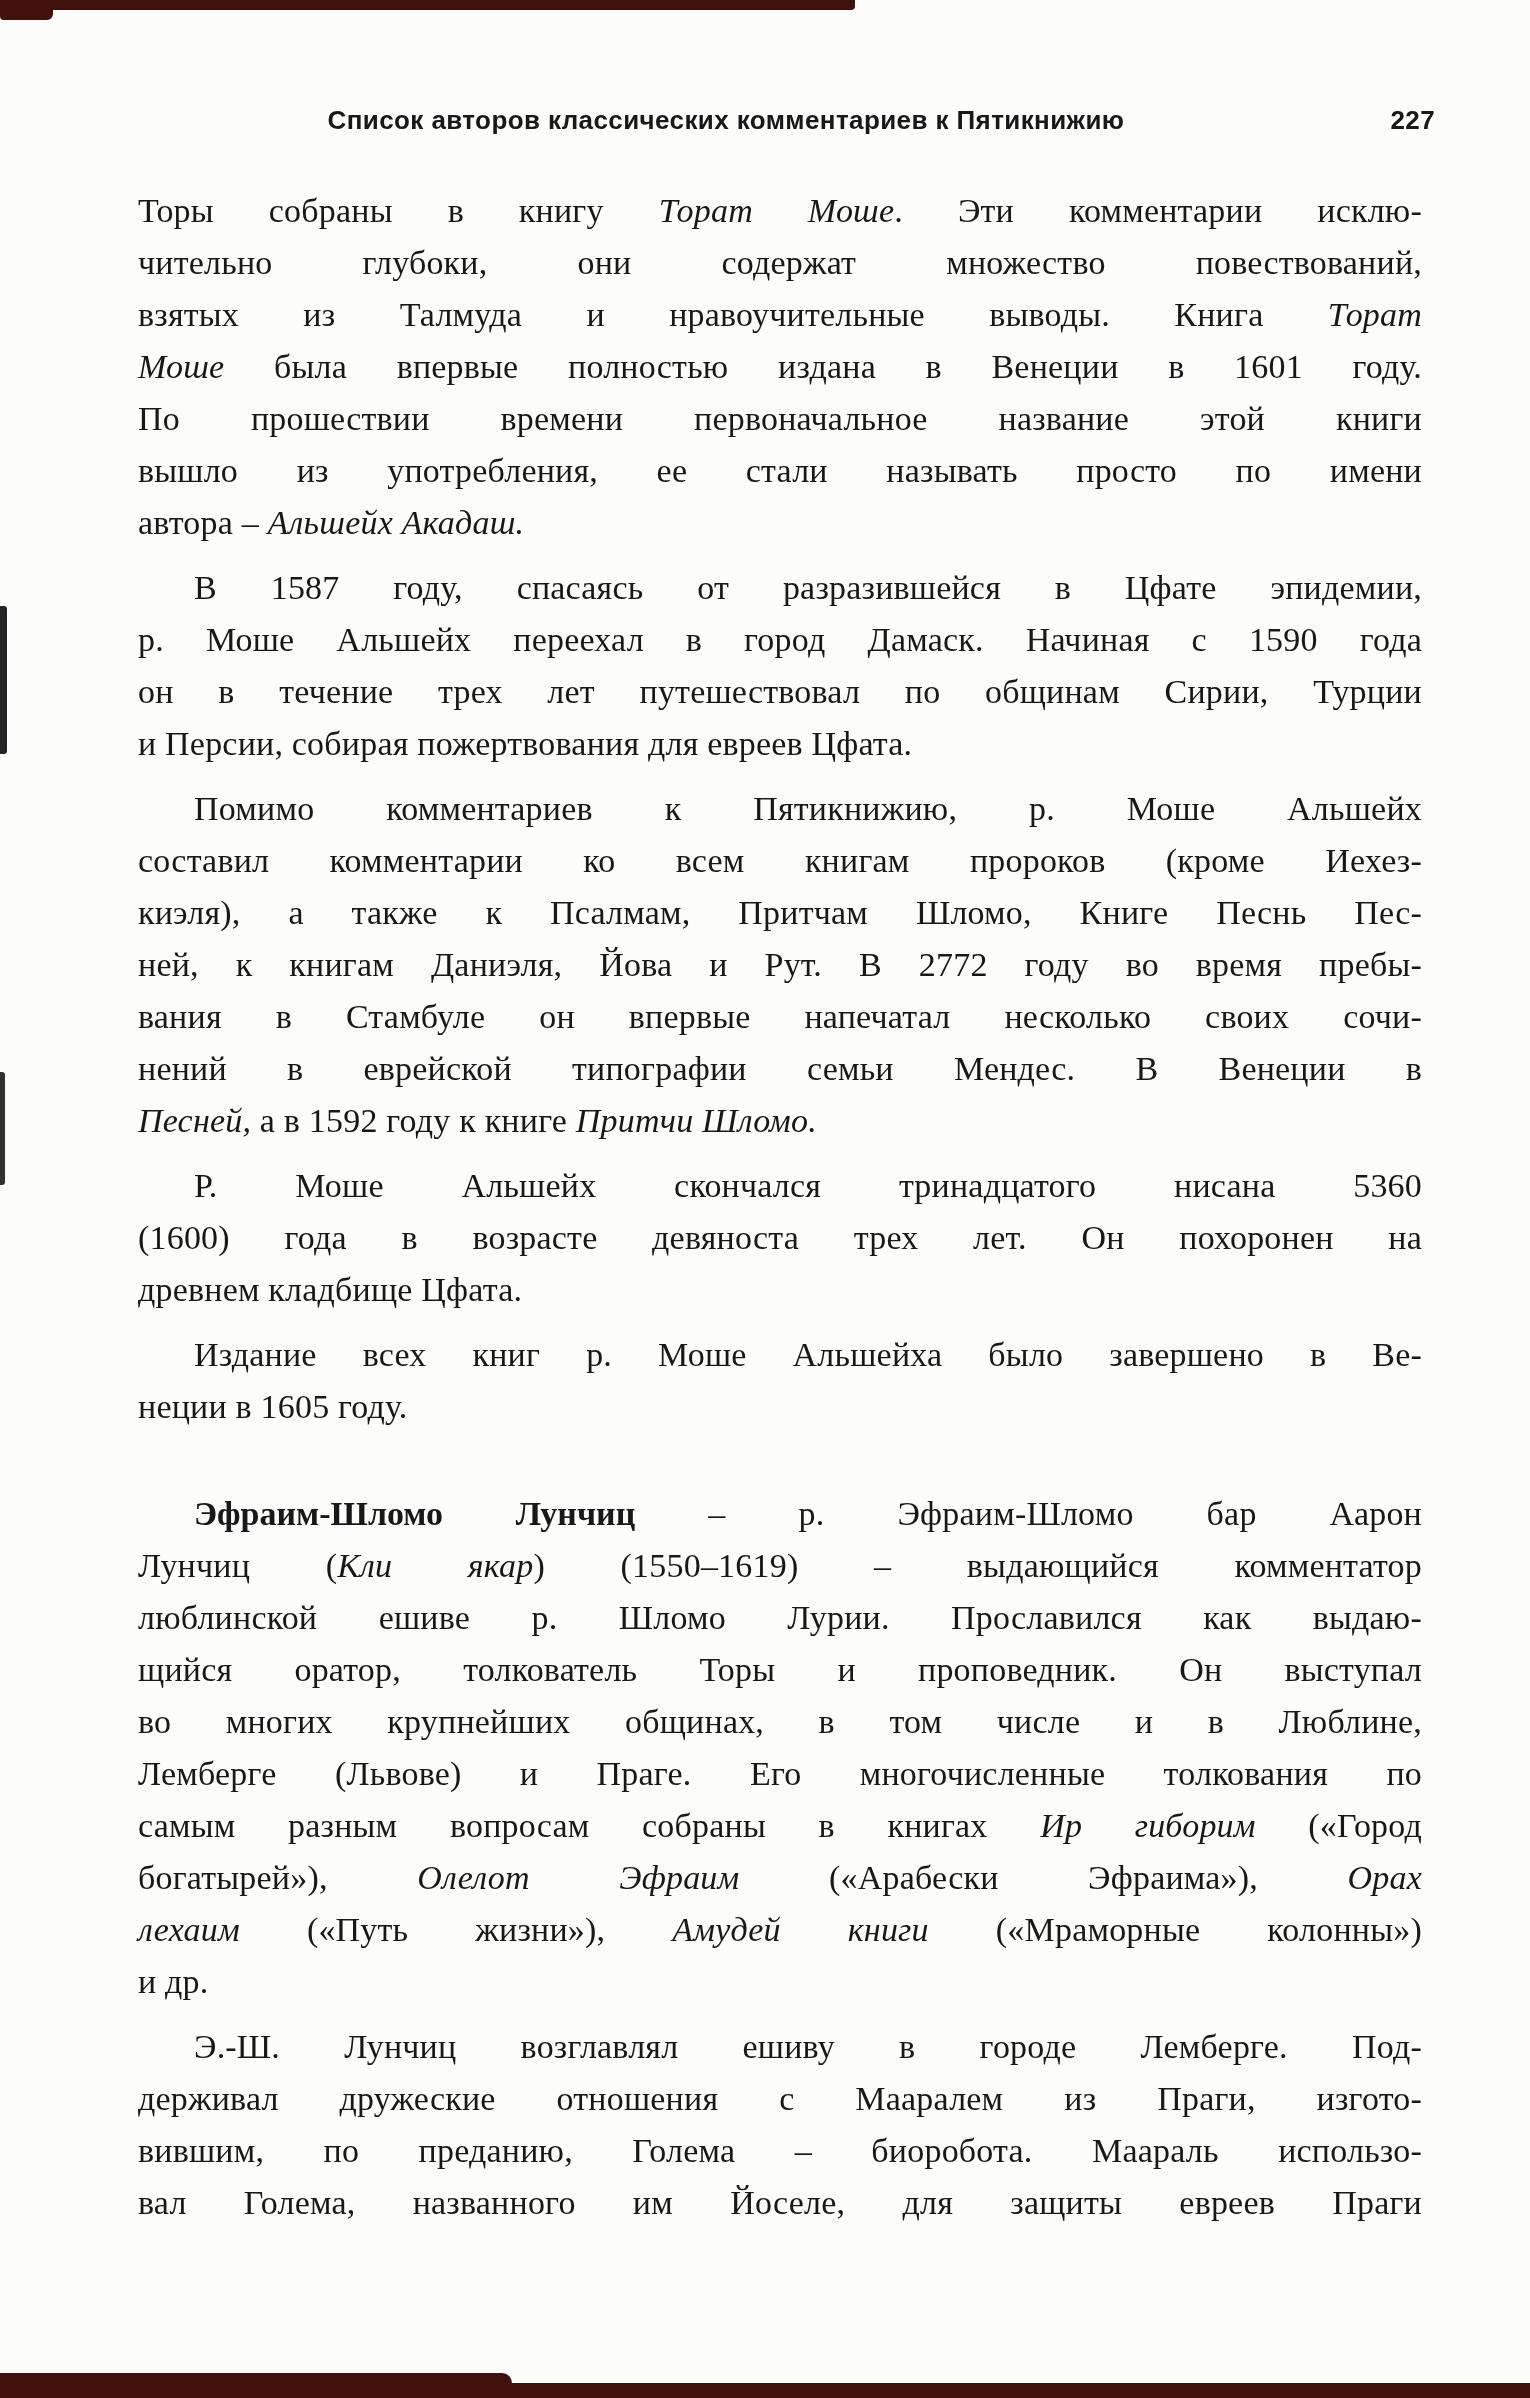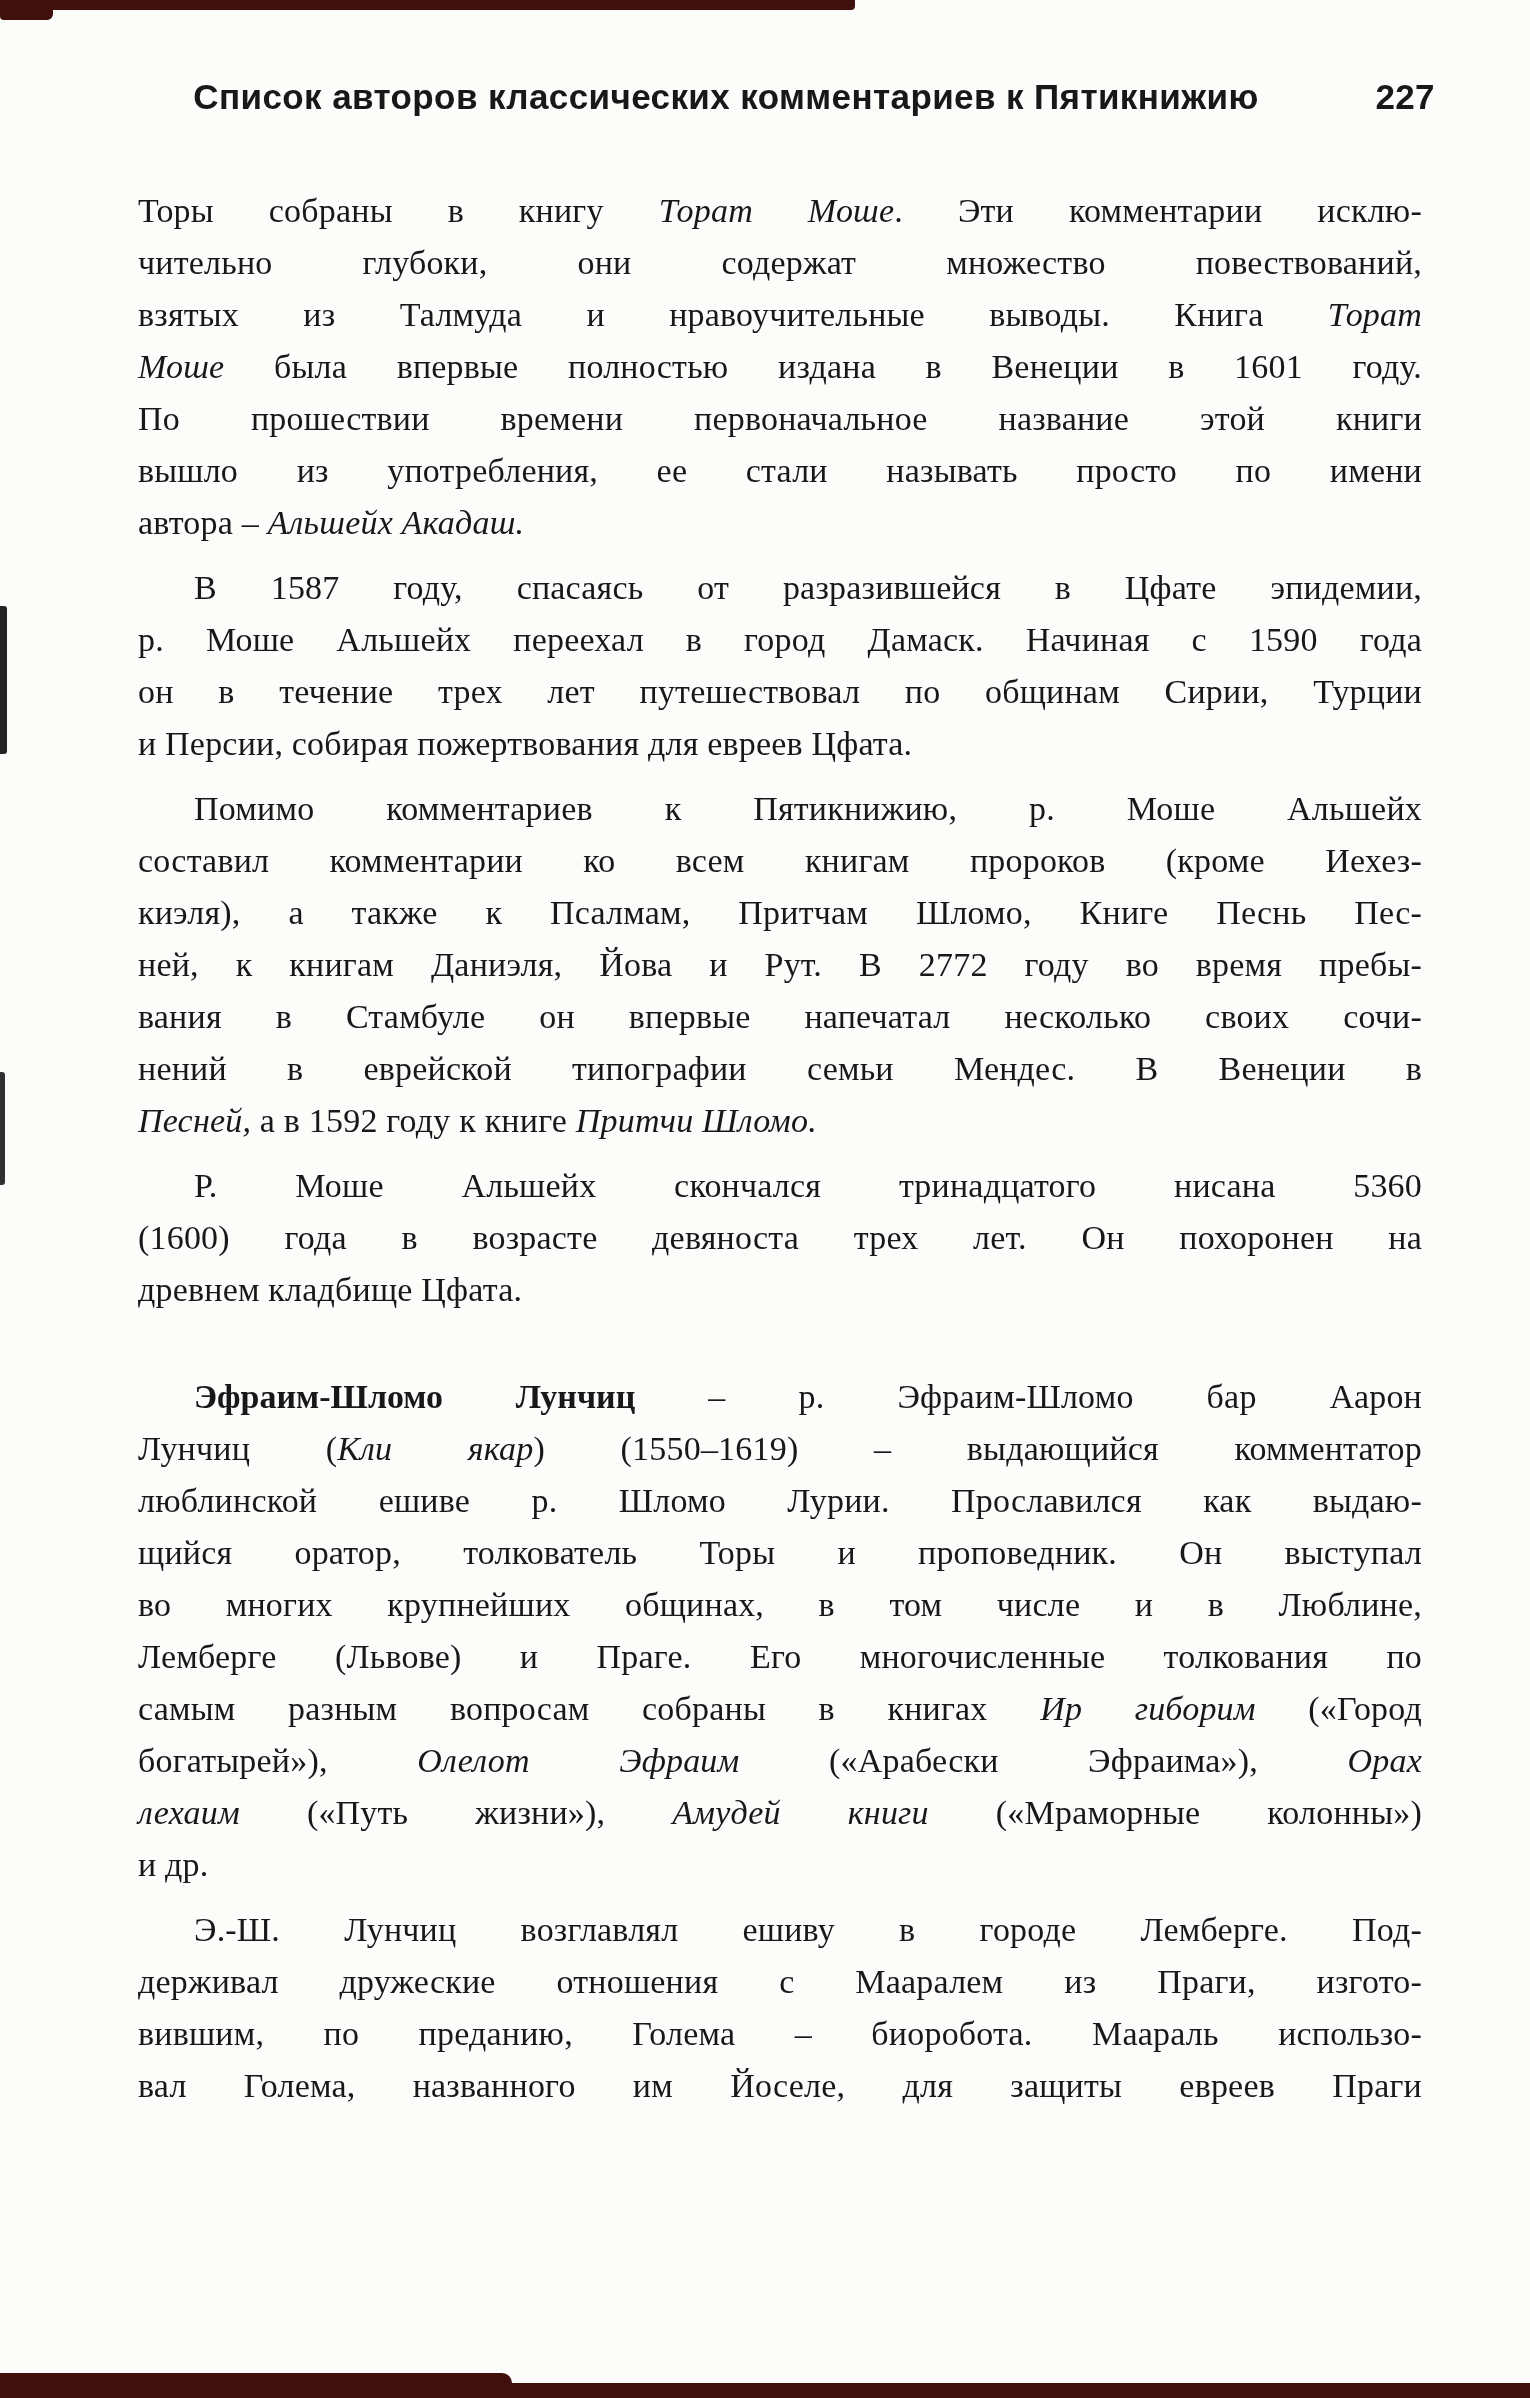--- a/index.html
+++ b/index.html
@@ -14,27 +14,27 @@
     color: var(--ink, #181818);
   }
   .content {
     position: absolute;
     left: 125px;
     width: 1310px;
     top: 0;
   }
   .running-head {
     position: absolute;
-    top: 77px;
+    top: 101px;
     left: 0;
     right: 0;
     height: 39px;
     font-family: "Liberation Sans", sans-serif;
     font-weight: bold;
-    font-size: 35px;
+    font-size: 26px;
     line-height: 39px;
     letter-spacing: 0.4px;
     white-space: nowrap;
   }
   .running-head .title {
     display: block;
     text-align: center;
     padding-right: 108px; 
   }
   .running-head .folio {
@@ -114,20 +114,24 @@
           <div class="line"><span class="r-n">ней, к книгам Даниэля, Йова и Рут. В 2772 году во время пребы-</span></div>
           <div class="line"><span class="r-n">вания в Стамбуле он впервые напечатал несколько своих сочи-</span></div>
           <div class="line"><span class="r-n">нений в еврейской типографии семьи Мендес. В Венеции в</span></div>
           <div class="line end"><span class="r-i">Песней,</span><span class="r-n"> а в 1592 году к книге </span><span class="r-i">Притчи Шломо.</span></div>
         </div>
         <div class="para">
           <div class="line ind"><span class="r-n">Р. Моше Альшейх скончался тринадцатого нисана 5360</span></div>
           <div class="line"><span class="r-n">(1600) года в возрасте девяноста трех лет. Он похоронен на</span></div>
           <div class="line end"><span class="r-n">древнем кладбище Цфата.</span></div>
         </div>
+        <div class="para">
+          <div class="line ind"><span class="r-n">Издание всех книг р. Моше Альшейха было завершено в Ве-</span></div>
+          <div class="line end"><span class="r-n">неции в 1605 году.</span></div>
+        </div>
         <div class="para gap">
           <div class="line ind"><span class="r-b">Эфраим-Шломо Лунчиц</span><span class="r-n"> – р. Эфраим-Шломо бар Аарон</span></div>
           <div class="line"><span class="r-n">Лунчиц (</span><span class="r-i">Кли якар</span><span class="r-n">) (1550–1619) – выдающийся комментатор</span></div>
           <div class="line"><span class="r-n">люблинской ешиве р. Шломо Лурии. Прославился как выдаю-</span></div>
           <div class="line"><span class="r-n">щийся оратор, толкователь Торы и проповедник. Он выступал</span></div>
           <div class="line"><span class="r-n">во многих крупнейших общинах, в том числе и в Люблине,</span></div>
           <div class="line"><span class="r-n">Лемберге (Львове) и Праге. Его многочисленные толкования по</span></div>
           <div class="line"><span class="r-n">самым разным вопросам собраны в книгах </span><span class="r-i">Ир гиборим</span><span class="r-n"> («Город</span></div>
           <div class="line"><span class="r-n">богатырей»), </span><span class="r-i">Олелот Эфраим</span><span class="r-n"> («Арабески Эфраима»), </span><span class="r-i">Орах</span></div>
           <div class="line"><span class="r-i">лехаим</span><span class="r-n"> («Путь жизни»), </span><span class="r-i">Амудей книги</span><span class="r-n"> («Мраморные колонны»)</span></div>

